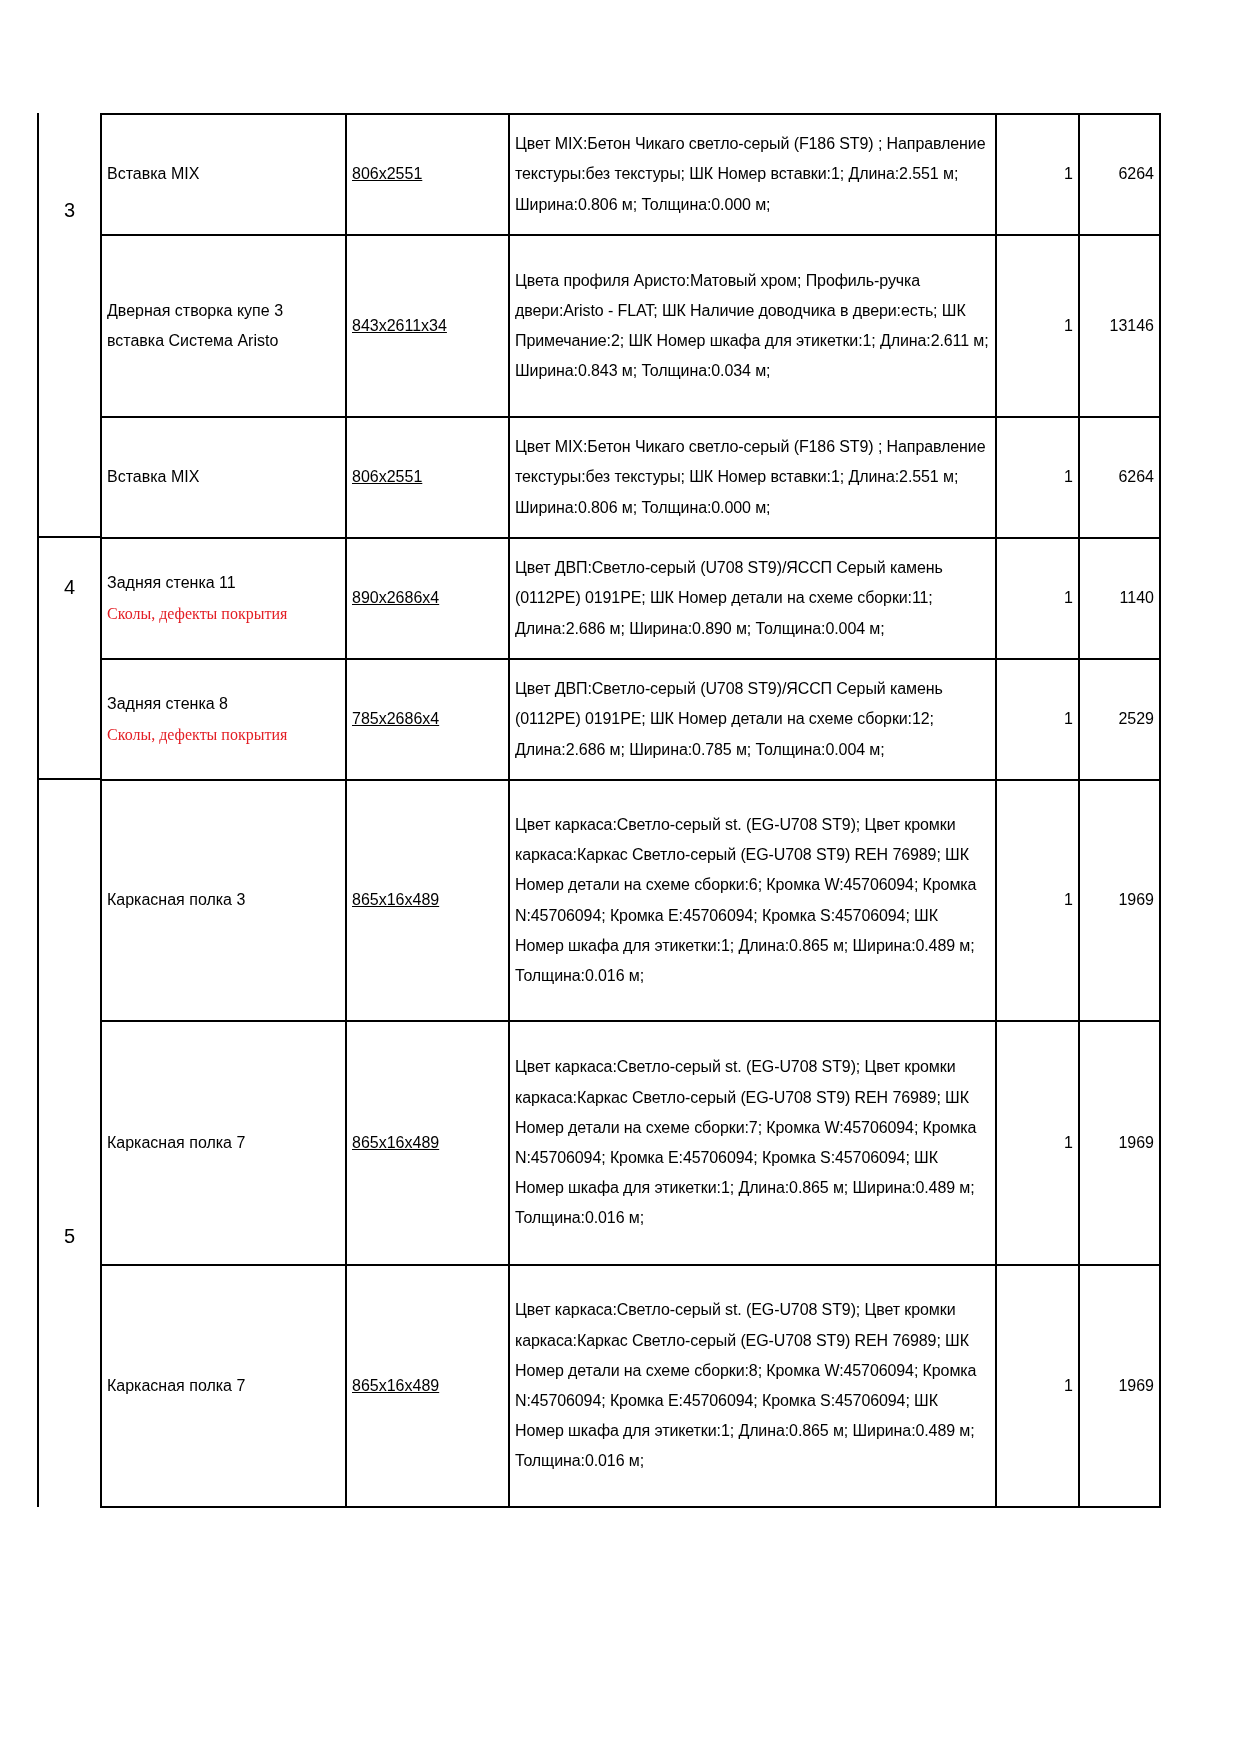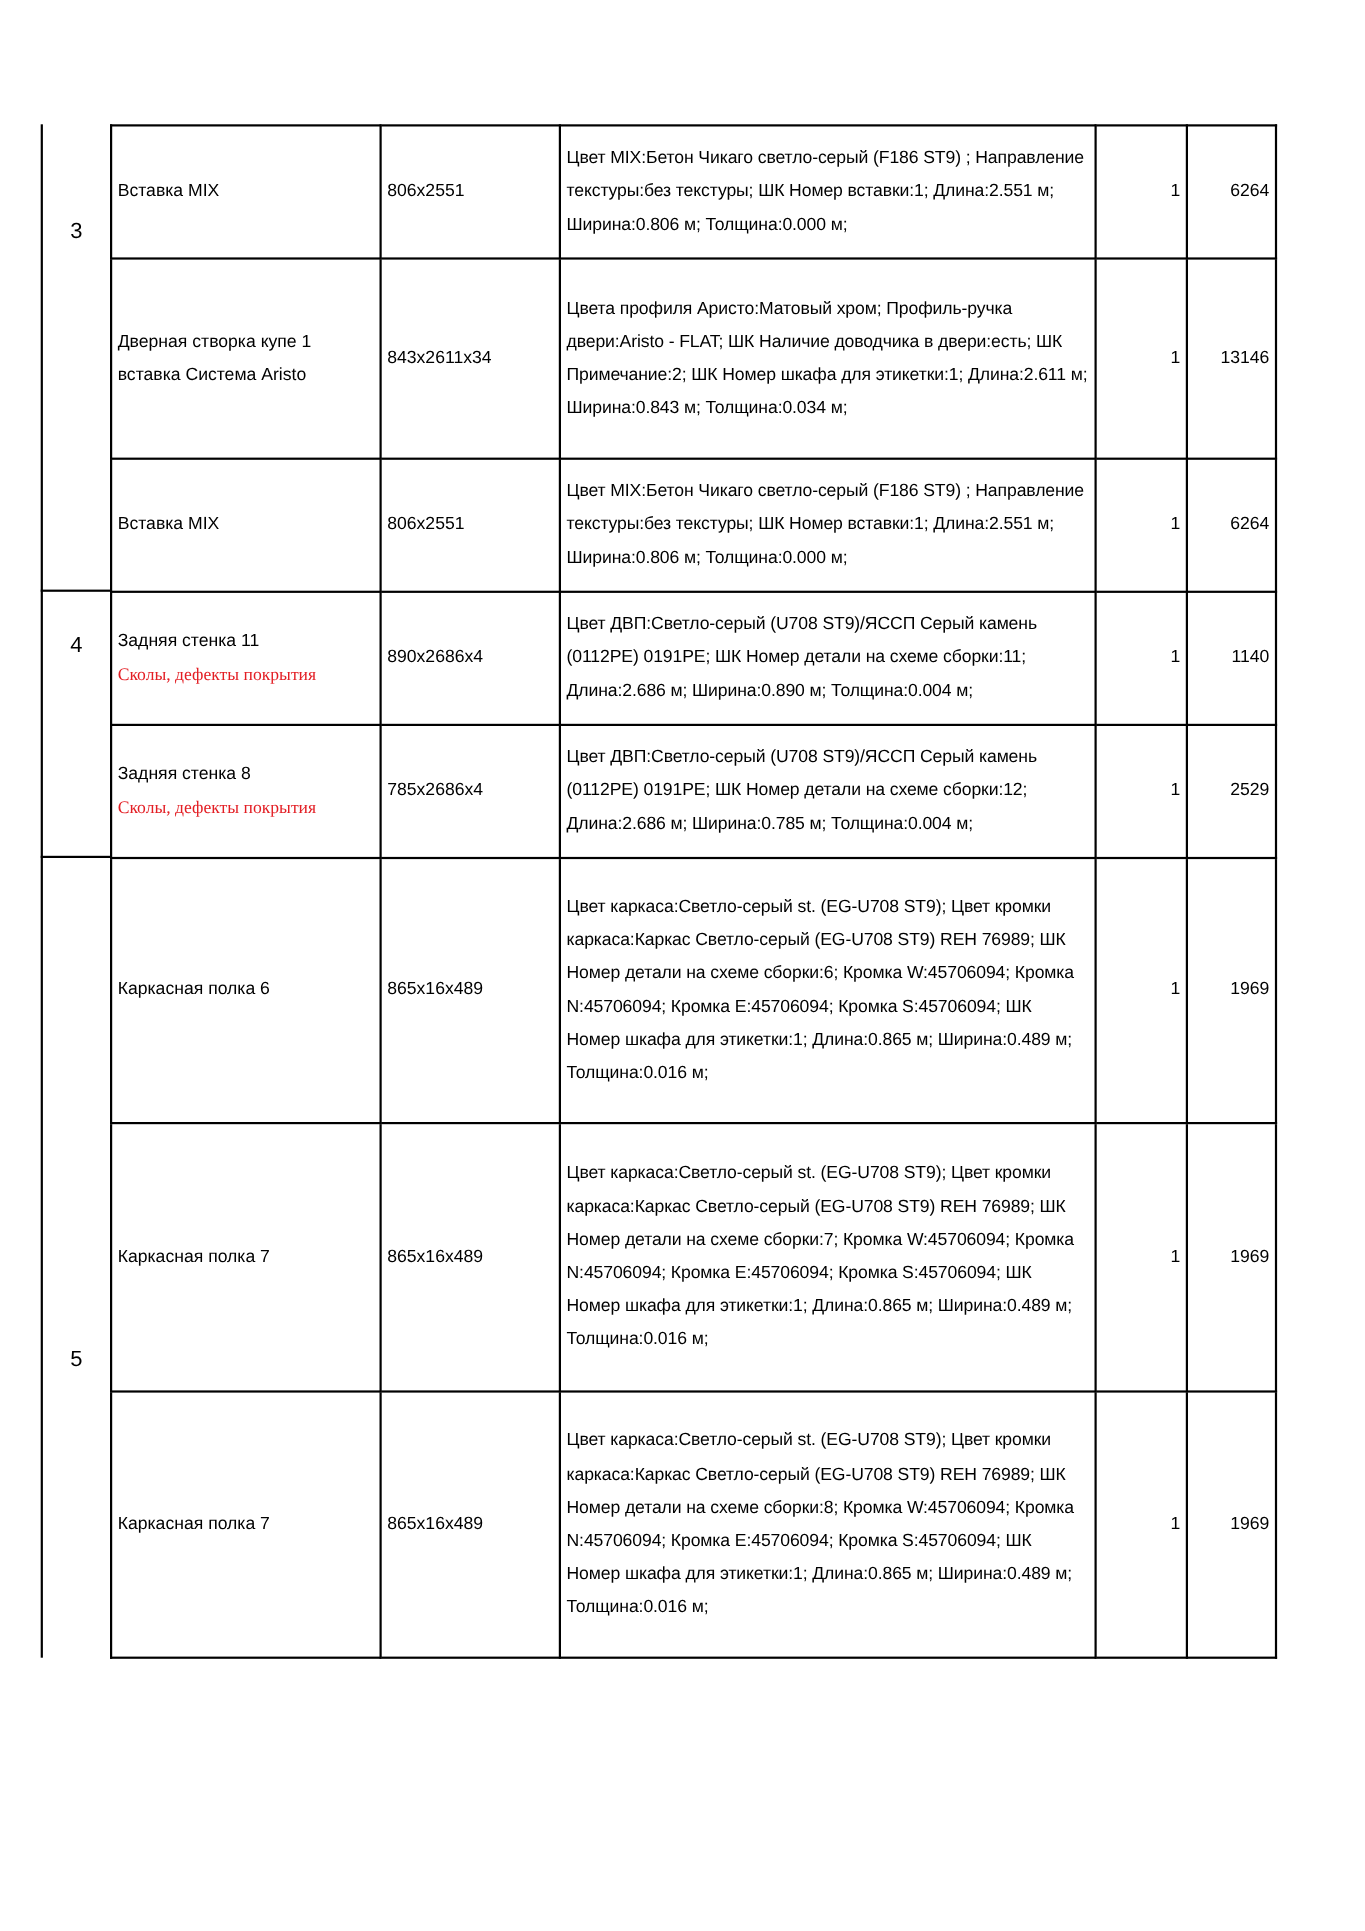--- a/index.html
+++ b/index.html
@@ -5,21 +5,21 @@
   html, body { margin: 0; padding: 0; background: #ffffff; }
   body { width: 1241px; height: 1755px; position: relative; overflow: hidden;
          font-family: "Liberation Sans", "DejaVu Sans", sans-serif; color: #000; }
   .page { position: absolute; left: 0; top: 0; width: 1241px; height: 1755px; }
   .outer-line { position: absolute; left: 37px; top: 113px; width: 2px; height: 1394px; background: #000; }
   .grp-sep { position: absolute; left: 37px; width: 64px; height: 2px; background: #000; }
   .group-num { position: absolute; left: 39px; width: 61px; text-align: center; font-size: 20px; line-height: 30px; }
   table.spec { position: absolute; left: 100px; top: 113px; border-collapse: collapse; table-layout: fixed; }
   table.spec td { border: 2px solid #000; padding: 0 5px; font-size: 16px; line-height: 30.2px; vertical-align: middle; }
   td.name { width: 233px; }
-  td.size { width: 151px; }
+  td.size { width: 151px; text-decoration: underline; }
   td.desc { width: 475px; padding-left: 4px; padding-right: 2px; letter-spacing: -0.1px; }
   td.qty { width: 71px; text-align: right; padding-right: 2px; }
   td.price { width: 69px; text-align: right; padding-right: 4px; margin-left: 36px; }
   .defect { color: #e31e24; display: block; font-family: Liberation Serif, serif; }
   .nm { display: block; }
 </style>
 </head>
 <body>
 
 <div class="page">
@@ -37,21 +37,21 @@
         <td class="name">
             <span class="nm">Вставка MIX</span>
           </td>
         <td class="size">806x2551</td>
         <td class="desc">Цвет MIX:Бетон Чикаго светло-серый (F186 ST9) ; Направление текстуры:без текстуры; ШК Номер вставки:1; Длина:2.551 м; Ширина:0.806 м; Толщина:0.000 м;</td>
         <td class="qty">1</td>
         <td class="price">6264</td>
       </tr>
       <tr style="height:182px">
         <td class="name">
-            <span class="nm">Дверная створка купе 1 вставка Система Aristo</span>
+            <span class="nm">Дверная створка купе 3 вставка Система Aristo</span>
           </td>
         <td class="size">843x2611x34</td>
         <td class="desc">Цвета профиля Аристо:Матовый хром; Профиль-ручка двери:Aristo - FLAT; ШК Наличие доводчика в двери:есть; ШК Примечание:2; ШК Номер шкафа для этикетки:1; Длина:2.611 м; Ширина:0.843 м; Толщина:0.034 м;</td>
         <td class="qty">1</td>
         <td class="price">13146</td>
       </tr>
       <tr style="height:121px">
         <td class="name">
             <span class="nm">Вставка MIX</span>
           </td>
@@ -75,21 +75,21 @@
           <span class="nm">Задняя стенка 8</span>
           <span class="defect" style="color: rgb(227, 30, 36);">Сколы, дефекты покрытия</span>
         </td>
         <td class="size">785x2686x4</td>
         <td class="desc">Цвет ДВП:Светло-серый (U708 ST9)/ЯССП Серый камень (0112PE) 0191PE; ШК Номер детали на схеме сборки:12; Длина:2.686 м; Ширина:0.785 м; Толщина:0.004 м;</td>
         <td class="qty">1</td>
         <td class="price">2529</td>
       </tr>
       <tr style="height:241px">
         <td class="name">
-            <span class="nm">Каркасная полка 6</span>
+            <span class="nm">Каркасная полка 3</span>
           </td>
         <td class="size">865x16x489</td>
         <td class="desc">Цвет каркаса:Светло-серый st. (EG-U708 ST9); Цвет кромки каркаса:Каркас Светло-серый (EG-U708 ST9) REH 76989; ШК Номер детали на схеме сборки:6; Кромка W:45706094; Кромка N:45706094; Кромка E:45706094; Кромка S:45706094; ШК Номер шкафа для этикетки:1; Длина:0.865 м; Ширина:0.489 м; Толщина:0.016 м;</td>
         <td class="qty">1</td>
         <td class="price">1969</td>
       </tr>
       <tr style="height:244px">
         <td class="name">
             <span class="nm">Каркасная полка 7</span>
           </td>

